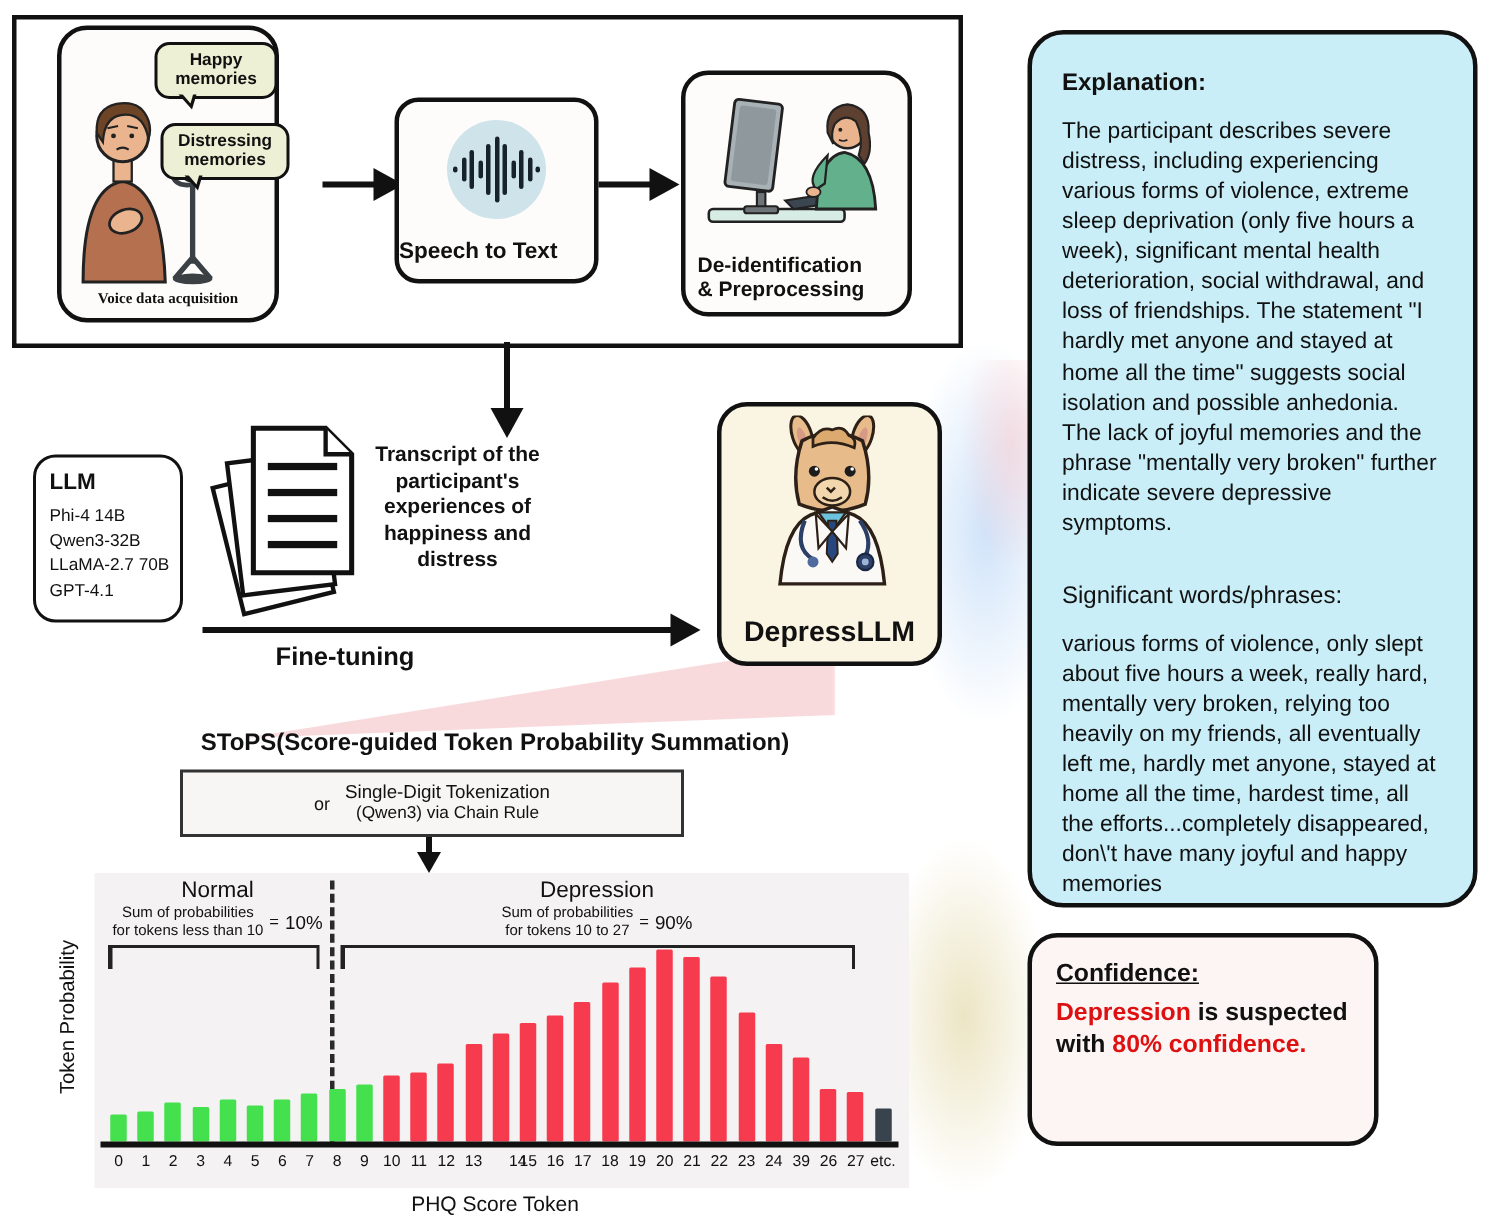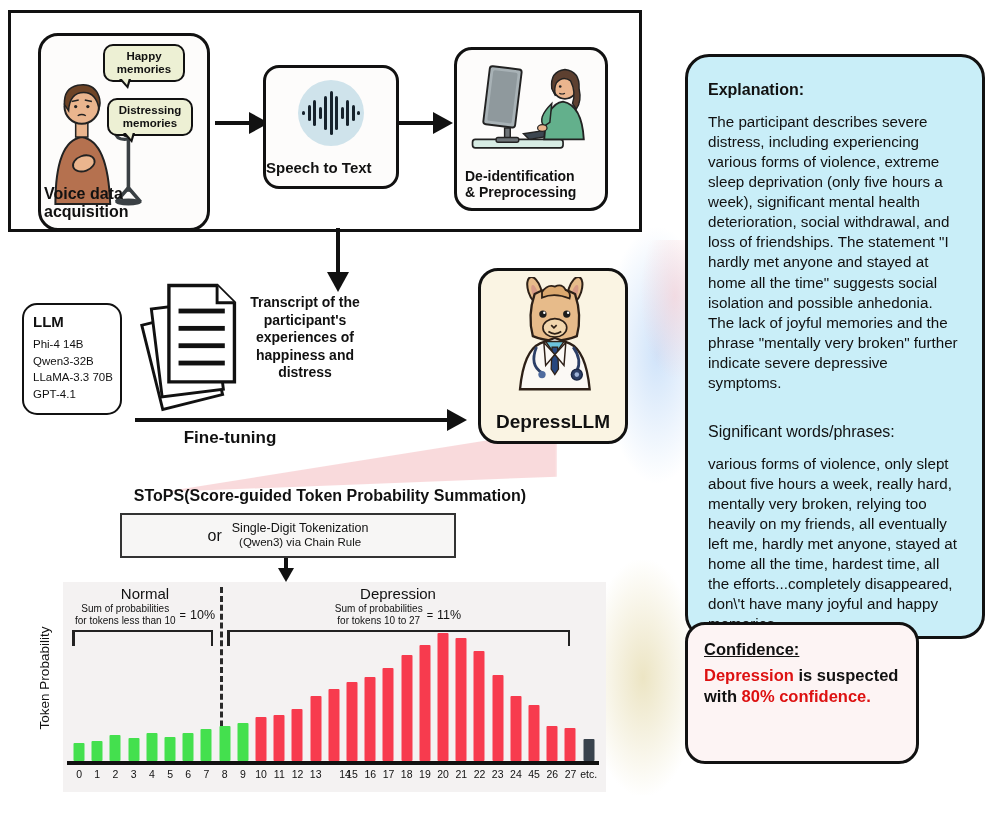--- a/index.html
+++ b/index.html
@@ -22,21 +22,21 @@
   
   .hline{position:absolute;background:#111;height:4px;}
   .vline{position:absolute;background:#111;width:4px;}
   .head-r{position:absolute;width:0;height:0;border-top:11px solid transparent;
     border-bottom:11px solid transparent;border-left:20px solid #111;}
   .head-d{position:absolute;width:0;height:0;border-left:11px solid transparent;
     border-right:11px solid transparent;border-top:20px solid #111;}
   .head-d.sm{border-left-width:8px;border-right-width:8px;border-top-width:14px;}
 
   
-  .voice-label{position:absolute;left:3px;right:3px;bottom:7px;font-size:16px;font-weight:bold;text-align:left;}
+  .voice-label{position:absolute;left:3px;right:3px;bottom:7px;font-size:10px;font-weight:bold;text-align:center;font-family:Liberation Serif, serif;}
   .bubble{position:absolute;background:#edf0d4;border:2px solid #111;border-radius:10px;
     font-size:11.5px;font-weight:bold;text-align:center;padding:4px 4px;line-height:1.15;}
   .bubble .tail{position:absolute;left:14px;bottom:-9px;width:0;height:0;
     border-left:9px solid transparent;border-right:3px solid transparent;border-top:10px solid #111;}
   .bubble .tail2{position:absolute;left:16px;bottom:-5px;width:0;height:0;
     border-left:6px solid transparent;border-right:2px solid transparent;border-top:7px solid #edf0d4;}
   .stt-label{position:absolute;left:0;right:0;bottom:10px;font-size:15px;font-weight:bold;text-align:left;}
   .wave-circle{position:absolute;left:50%;top:12px;transform:translateX(-50%);width:66px;height:66px;
     border-radius:50%;background:#cfe3eb;display:flex;align-items:center;justify-content:center;gap:2.5px;}
   .wave-circle i{display:block;width:3px;border-radius:2px;background:#16222c;}
@@ -54,21 +54,21 @@
     border:3.5px solid #111;border-radius:20px;}
   .dllm-label{position:absolute;left:0;right:0;bottom:8px;text-align:center;font-size:19px;font-weight:bold;}
 
   
   .stops-title{position:absolute;left:60px;top:487px;width:540px;text-align:center;font-size:16px;font-weight:bold;}
   .tok-box{position:absolute;left:120px;top:513px;width:336px;height:45px;background:#f7f6f5;
     border:2px solid #333;display:flex;align-items:center;justify-content:center;gap:10px;box-sizing:border-box;}
   .tok-col{text-align:center;line-height:1.2;}
   .tok-t{font-size:12.5px;}
   .tok-s{font-size:11.5px;}
-  .tok-or{font-size:16px;}
+  .tok-or{font-size:12px;}
 
   
   .chart{position:absolute;left:63px;top:582px;width:543px;height:210px;background:#f4f2f2;}
   .grp-name{position:absolute;top:3px;font-size:15px;text-align:center;}
   .grp-ann{position:absolute;top:21px;display:flex;align-items:center;gap:4px;justify-content:center;}
   .ann-lines{font-size:10px;line-height:1.15;text-align:center;}
   .ann-eq{font-size:11px;}
   .ann-val{font-size:12.5px;}
   .bracket{position:absolute;top:48px;height:15px;border-top:2.5px solid #222;}
   .bracket:before,.bracket:after{content:'';position:absolute;top:0;width:2.5px;height:14px;background:#222;}
@@ -79,21 +79,21 @@
   .bars{position:absolute;left:7px;top:0;width:528px;height:179px;}
   .slot{position:absolute;bottom:0;width:18.2px;}
   .bar{position:absolute;bottom:0;left:50%;transform:translateX(-50%);width:11px;border-radius:1px;}
   .tick{position:absolute;top:186px;font-size:10.5px;text-align:center;width:18.2px;left:7px;white-space:nowrap;}
   .ylabel{position:absolute;left:-10px;top:670px;width:110px;height:16px;text-align:center;
     font-size:13.5px;transform:rotate(-90deg);}
   .xlabel{position:absolute;left:200px;top:794px;width:260px;text-align:center;font-size:14px;}
 
   
   .expl-box{position:absolute;left:685px;top:20px;width:300px;height:585px;background:#c9eef8;
-    border:3px solid #111;border-radius:24px;padding:24px 20px;box-sizing:border-box;z-index:2;margin-top:34px;}
+    border:3px solid #111;border-radius:24px;padding:24px 20px;box-sizing:border-box;z-index:2;}
   .expl-title{font-size:16px;font-weight:bold;margin-bottom:13px;}
   .expl-body{font-size:15.2px;line-height:1.32;}
   .sig-title{font-size:16px;font-weight:normal;margin:30px 0 13px 0;}
   .conf-box{position:absolute;left:685px;top:622px;width:234px;height:142px;background:#fdf4f4;
     border:3px solid #111;border-radius:20px;padding:15px 16px;box-sizing:border-box;z-index:2;}
   .conf-title{font-size:16.5px;font-weight:bold;margin-bottom:6px;text-decoration:underline;}
   .conf-formula{font-size:15.5px;margin-bottom:14px;}
   .conf-statement{font-size:16.5px;line-height:1.3;font-weight:bold;}
   .red{color:#dd1111;}
   .b{font-weight:bold;}
@@ -103,21 +103,21 @@
 
 <div class="canvas">
 
   <div class="glow glow-blue"></div>
   <div class="glow glow-pink-blob"></div>
   <div class="glow glow-pink-wedge"></div>
   <div class="glow glow-tan"></div>
 
   <div class="box" style="left:8px;top:10px;width:628px;height:216px;">
 
-    <div class="rbox" style="left:27px;top:20px;width:142px;height:192px;border-radius:20px;padding-left:24px;">
+    <div class="rbox" style="left:27px;top:4px;width:142px;height:192px;border-radius:20px;">
       <svg viewBox="0 0 110 140" style="position:absolute;left:2px;top:28px;width:112px;height:142px;">
 
         <path d="M12,138 Q12,76 38,72 Q64,76 66,138 Z" fill="#b5714f" stroke="#222" stroke-width="2"></path>
         <rect x="32" y="58" width="12" height="14" fill="#eab58e" stroke="#222" stroke-width="1.5"></rect>
         <circle cx="38" cy="42" r="17" fill="#eab58e" stroke="#222" stroke-width="2"></circle>
         <path d="M21,40 Q20,24 34,21 Q50,18 55,32 Q57,38 55,44 Q52,28 40,28 Q26,28 25,46 Z" fill="#6e4426" stroke="#222" stroke-width="1.5"></path>
         <circle cx="32" cy="42" r="1.6" fill="#222"></circle>
         <circle cx="44" cy="42" r="1.6" fill="#222"></circle>
         <path d="M28,37 l7,-1.5 M41,35.5 l7,1.5" stroke="#222" stroke-width="1.4" fill="none"></path>
         <path d="M34,51 q4,-2.5 8,0" stroke="#222" stroke-width="1.4" fill="none"></path>
@@ -194,21 +194,21 @@
     </div>
   </div>
 
   <div class="vline" style="left:336px;top:228px;height:46px;"></div>
   <div class="head-d" style="left:327px;top:272px;"></div>
 
   <div class="llm-box">
     <div class="llm-title">LLM</div>
     <div class="llm-model">Phi-4 14B</div>
     <div class="llm-model">Qwen3-32B</div>
-    <div class="llm-model">LLaMA-3.3 70B</div>
+    <div class="llm-model">LLaMA-2.7 70B</div>
     <div class="llm-model">GPT-4.1</div>
   </div>
 
   <svg viewBox="0 0 110 160" style="position:absolute;left:140px;top:272px;width:106px;height:158px;">
     <g transform="rotate(-14 45 90)">
       <rect x="12" y="44" width="64" height="90" fill="#fff" stroke="#111" stroke-width="3"></rect>
     </g>
     <g transform="rotate(-7 50 85)">
       <rect x="18" y="32" width="64" height="92" fill="#fff" stroke="#111" stroke-width="3"></rect>
     </g>
@@ -286,21 +286,21 @@
       <div class="ann-eq">=</div>
       <div class="ann-val">10%</div>
     </div>
     <div class="grp-name" style="left:270px;width:130px;">Depression</div>
     <div class="grp-ann" style="left:240px;width:190px;">
       <div class="ann-lines">
         <div>Sum of probabilities</div>
         <div>for tokens 10 to 27</div>
       </div>
       <div class="ann-eq">=</div>
-      <div class="ann-val">11%</div>
+      <div class="ann-val">90%</div>
     </div>
 
     <div class="bracket" style="left:9px;width:141px;"></div>
     <div class="bracket" style="left:164px;width:343px;"></div>
     <div class="divider"></div>
 
     <div class="bars">
         <div class="slot" style="left: 0px;">
           <div class="bar" style="height: 17.92px; background: rgb(68, 224, 78);"></div>
         </div>
@@ -409,28 +409,29 @@
         <div class="tick" style="left: 280px;">15</div>
         <div class="tick" style="left: 298.2px;">16</div>
         <div class="tick" style="left: 316.4px;">17</div>
         <div class="tick" style="left: 334.6px;">18</div>
         <div class="tick" style="left: 352.8px;">19</div>
         <div class="tick" style="left: 371px;">20</div>
         <div class="tick" style="left: 389.2px;">21</div>
         <div class="tick" style="left: 407.4px;">22</div>
         <div class="tick" style="left: 425.6px;">23</div>
         <div class="tick" style="left: 443.8px;">24</div>
-        <div class="tick" style="left: 462px;">45</div>
+        <div class="tick" style="left: 462px;">39</div>
         <div class="tick" style="left: 480.2px;">26</div>
         <div class="tick" style="left: 498.4px;">27</div>
         <div class="tick" style="left: 516.6px;">etc.</div>
       </div>
   </div>
 
   <div class="ylabel">Token Probability</div>
+  <div class="xlabel">PHQ Score Token</div>
 
   <div class="expl-box">
     <div class="expl-title">Explanation:</div>
     <div class="expl-body">The participant describes severe distress, including experiencing various forms of violence, extreme sleep deprivation (only five hours a week), significant mental health deterioration, social withdrawal, and loss of friendships. The statement "I hardly met anyone and stayed at home all the time" suggests social isolation and possible anhedonia. The lack of joyful memories and the phrase "mentally very broken" further indicate severe depressive symptoms.</div>
     <div class="sig-title">Significant words/phrases:</div>
     <div class="expl-body">various forms of violence, only slept about five hours a week, really hard, mentally very broken, relying too heavily on my friends, all eventually left me, hardly met anyone, stayed at home all the time, hardest time, all the efforts...completely disappeared, don\'t have many joyful and happy memories</div>
   </div>
 
   <div class="conf-box">
     <div class="conf-title">Confidence:</div>

